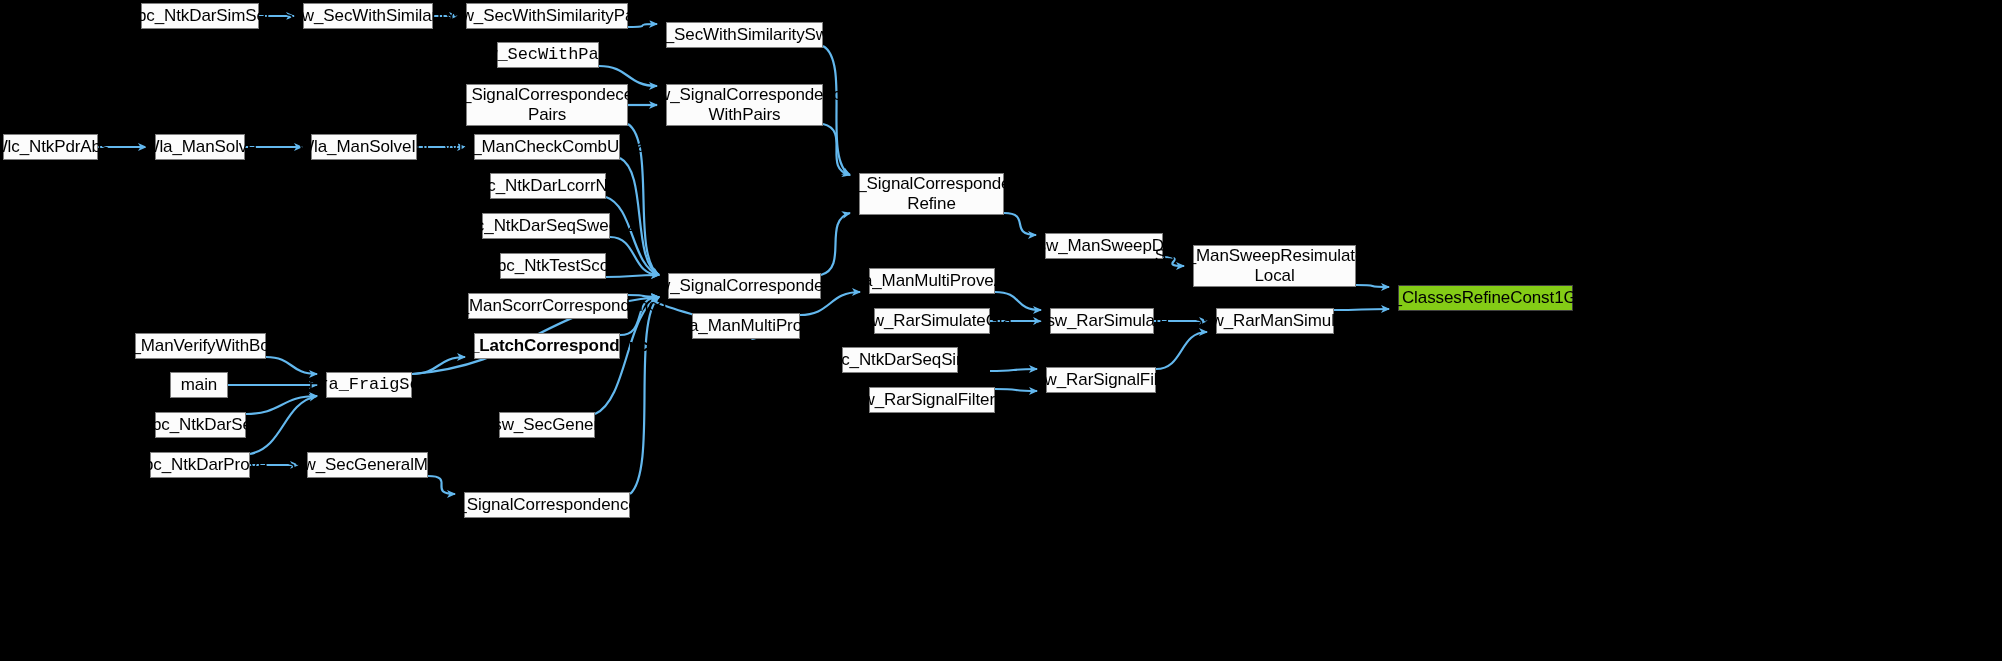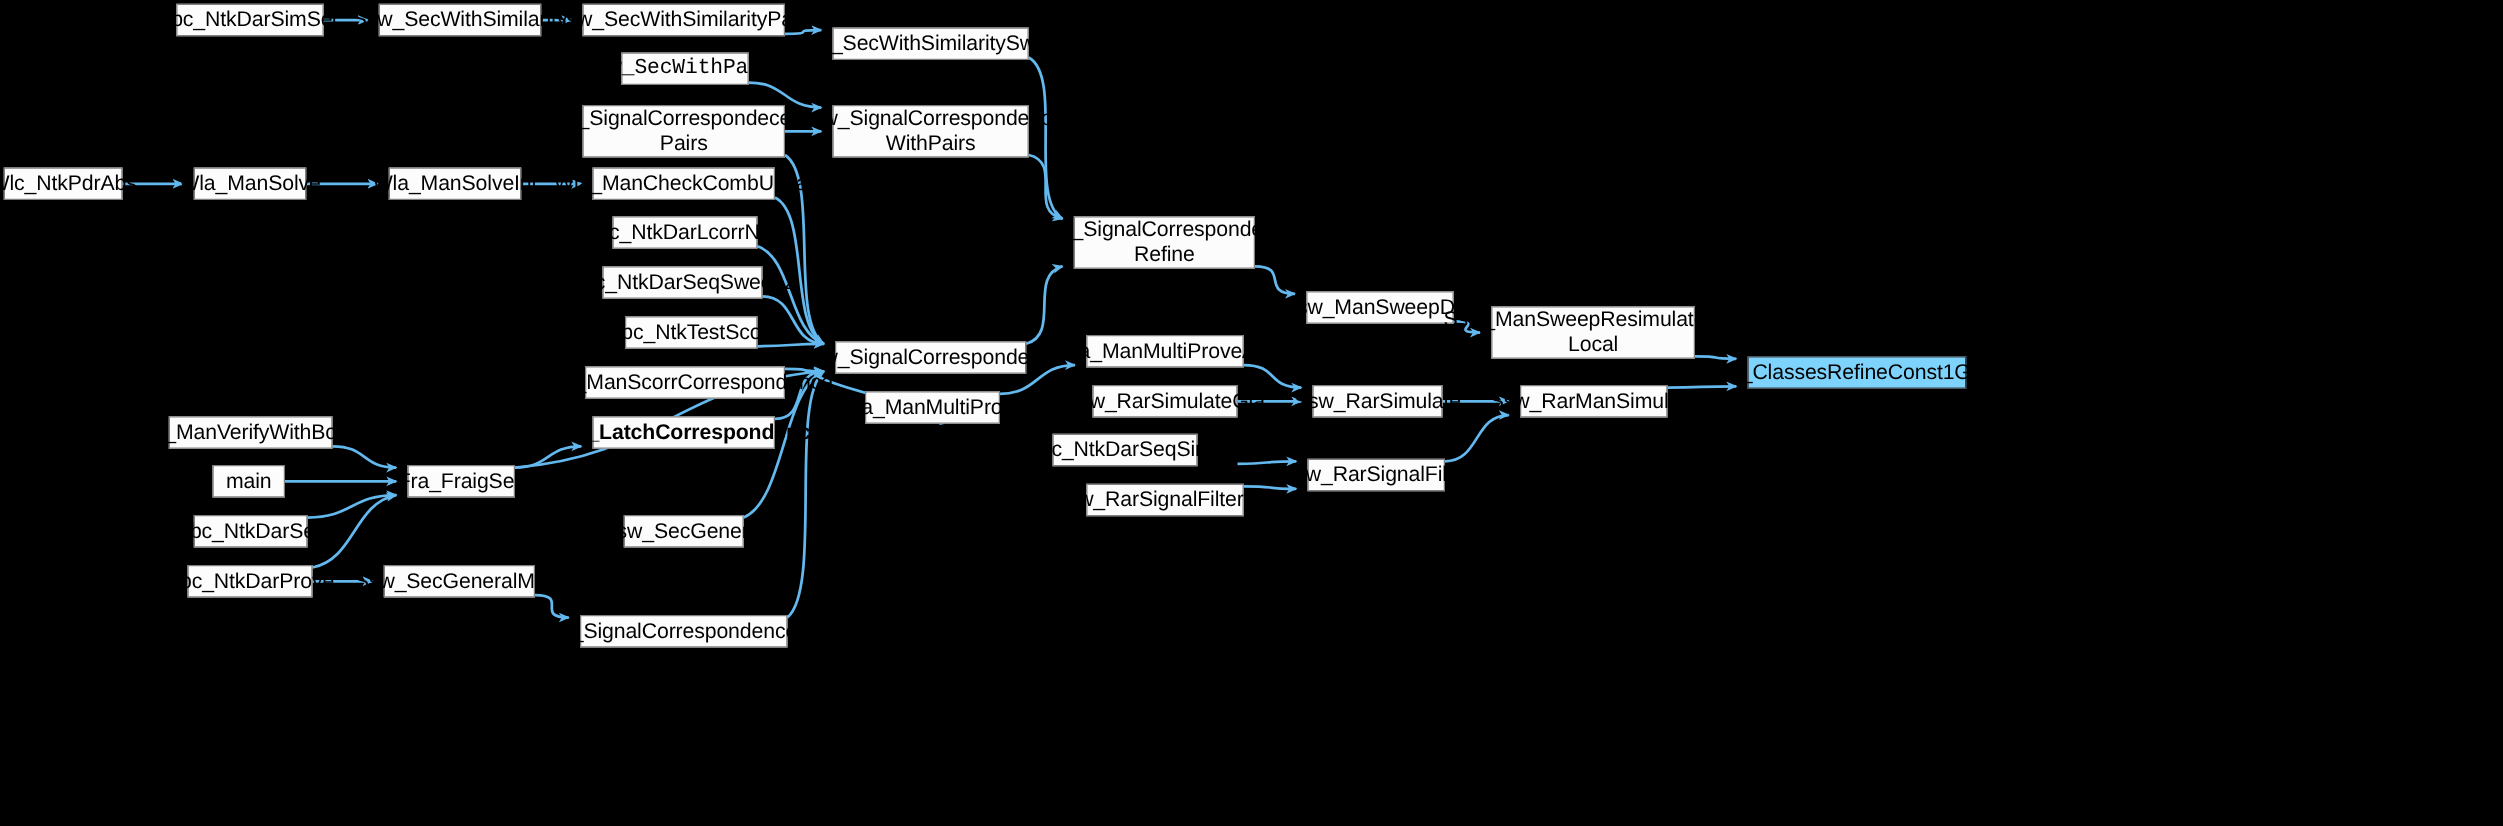--- a/index.html
+++ b/index.html
@@ -20,21 +20,21 @@
     font-size:17px;
     line-height:20px;
     display:flex;
     align-items:center;
     justify-content:center;
     text-align:center;
     white-space:pre-line;
     letter-spacing:-0.1px;
   }
   .node.hl{
-    background:#7dd3fc;
+    background:#84cc16;
     border:1px solid #404040;
   }
 </style>
 </head>
 <body>
 
 <div id="canvas">
   <svg id="edges" viewBox="0 0 2002 661" xmlns="http://www.w3.org/2000/svg">
     <defs>
       <marker id="ah" markerWidth="9" markerHeight="9" refX="8" refY="4.5" orient="auto" markerUnits="userSpaceOnUse">
@@ -112,21 +112,21 @@
       <div class="node" style="left: 468px; top: 293px; width: 160px; height: 26px;">Cec_ManScorrCorrespondence</div>
       <div class="node" style="left: 874px; top: 308px; width: 116px; height: 26px;">Ssw_RarSimulateGia</div>
       <div class="node" style="left: 1050px; top: 308px; width: 104px; height: 26px;">Ssw_RarSimulate</div>
       <div class="node" style="left: 1216px; top: 308px; width: 118px; height: 26px;">Ssw_RarManSimulate</div>
       <div class="node" style="left: 692px; top: 313px; width: 108px; height: 26px;">Gia_ManMultiProve</div>
       <div class="node" style="left: 135px; top: 333px; width: 131px; height: 26px;">Gia_ManVerifyWithBoxes</div>
       <div class="node" style="left: 474px; top: 333px; width: 146px; height: 26px; font-weight: bold;">Ssw_LatchCorrespondence</div>
       <div class="node" style="left: 842px; top: 347px; width: 116px; height: 26px;">Abc_NtkDarSeqSim3</div>
       <div class="node" style="left: 1046px; top: 367px; width: 110px; height: 26px;">Ssw_RarSignalFilter</div>
       <div class="node" style="left: 170px; top: 372px; width: 58px; height: 26px;">main</div>
-      <div class="node" style="left: 326px; top: 372px; width: 86px; height: 26px;">Fra_FraigSec</div>
+      <div class="node" style="left: 326px; top: 372px; width: 86px; height: 26px; font-family: Liberation Mono, monospace;">Fra_FraigSec</div>
       <div class="node" style="left: 869px; top: 387px; width: 126px; height: 26px;">Ssw_RarSignalFilterGia</div>
       <div class="node" style="left: 155px; top: 412px; width: 91px; height: 26px;">Abc_NtkDarSec</div>
       <div class="node" style="left: 499px; top: 412px; width: 96px; height: 26px;">Ssw_SecGeneral</div>
       <div class="node" style="left: 150px; top: 452px; width: 100px; height: 26px;">Abc_NtkDarProve</div>
       <div class="node" style="left: 307px; top: 452px; width: 121px; height: 26px;">Ssw_SecGeneralMiter</div>
       <div class="node" style="left: 464px; top: 492px; width: 166px; height: 26px;">Ssw_SignalCorrespondencePart</div>
     </div>
 </div>
 
 </body></html>

